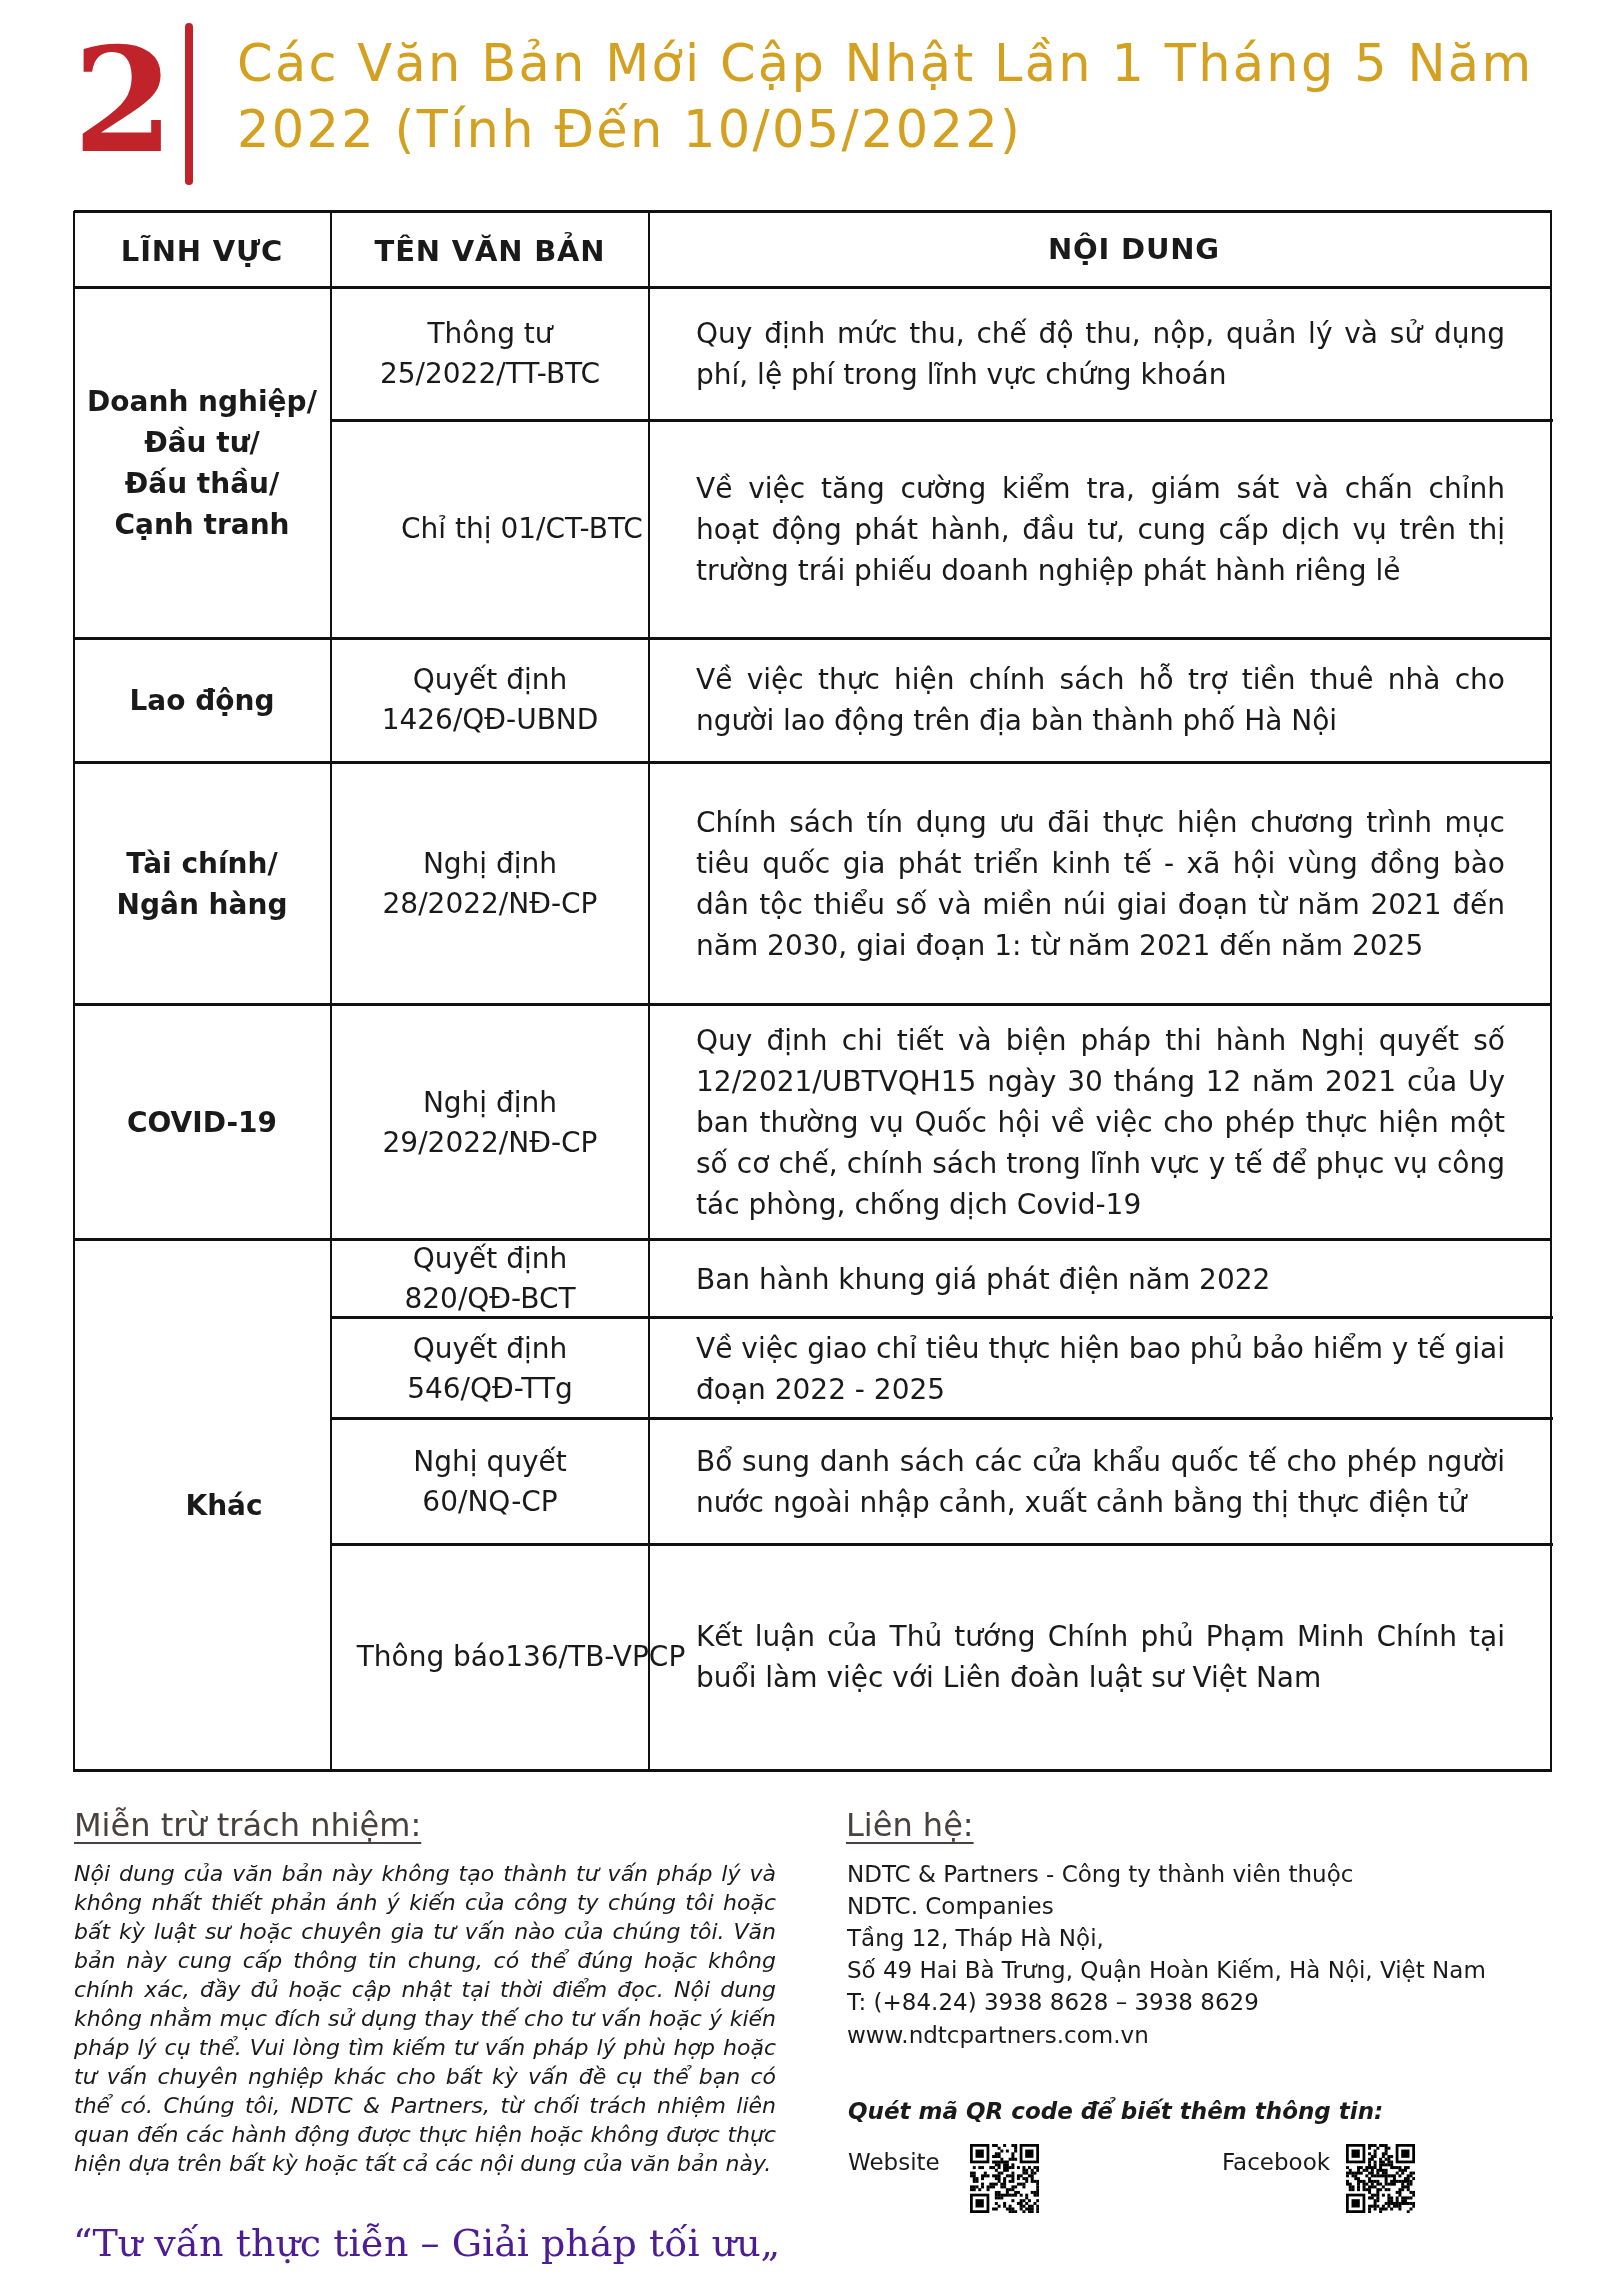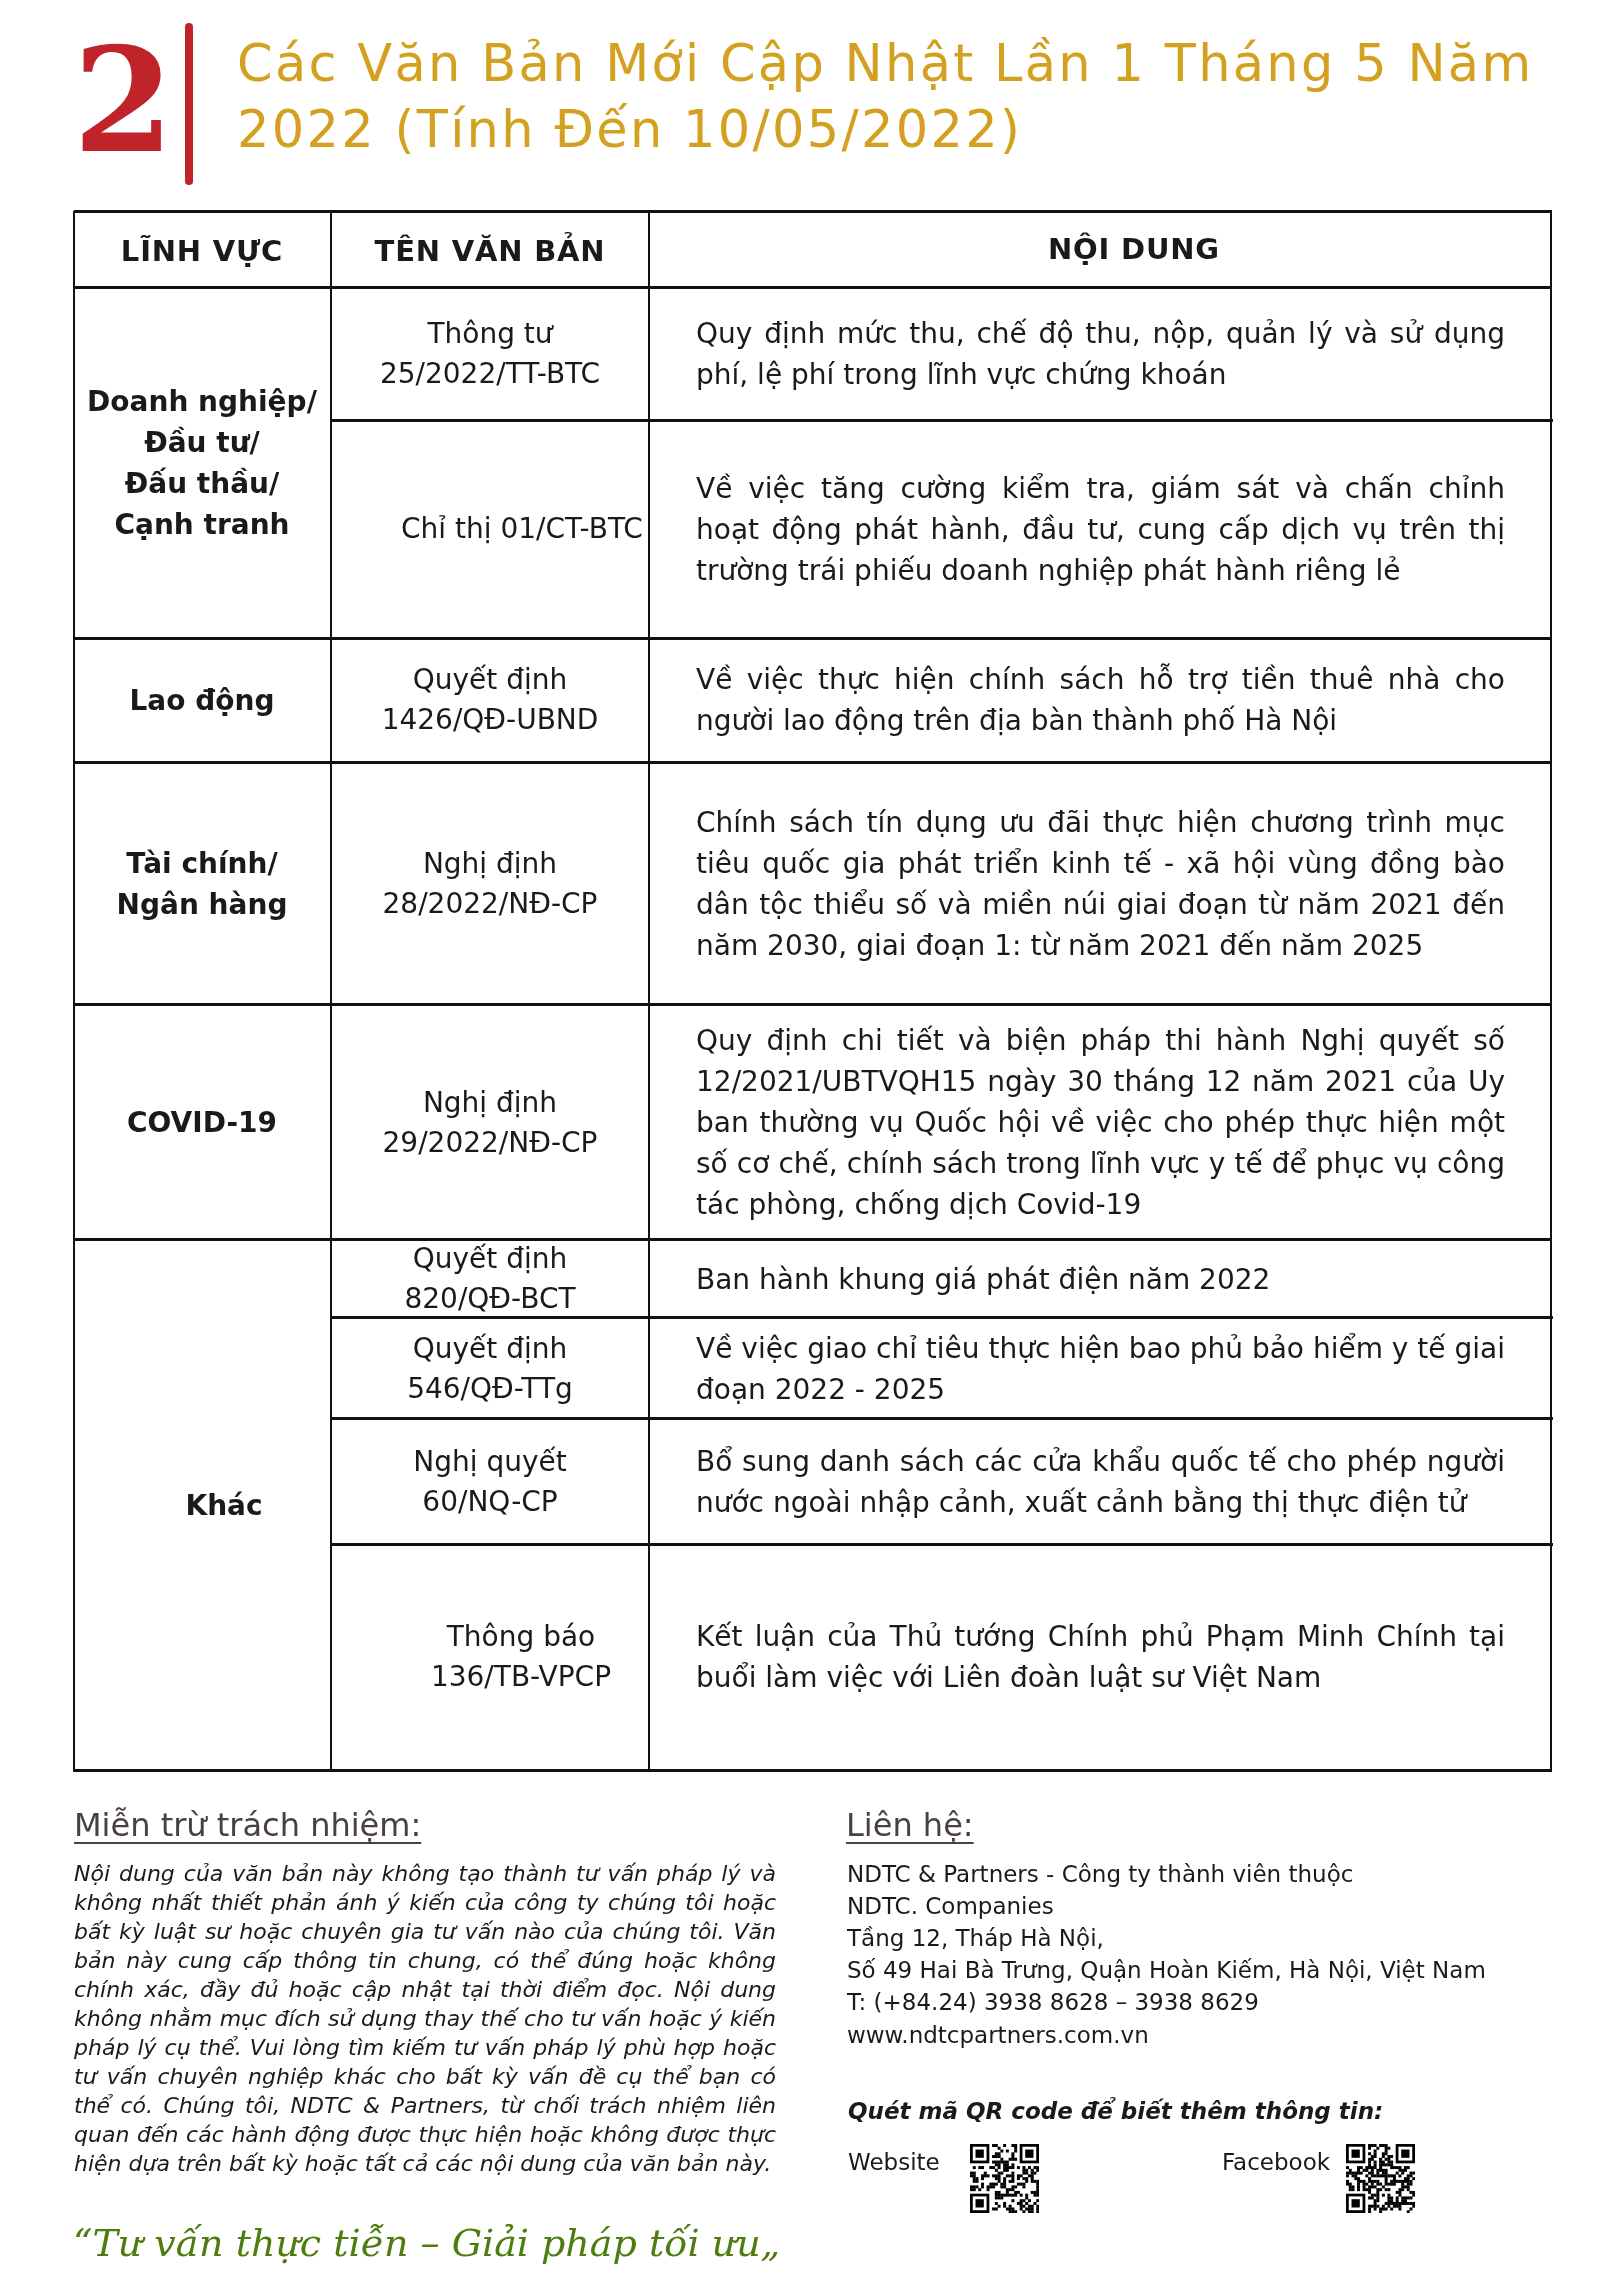--- a/index.html
+++ b/index.html
@@ -23,22 +23,22 @@
   .field { font-weight:bold; font-size:28px; line-height:41px; }
   .docname { font-size:28px; line-height:40px; }
   .content { font-size:28px; line-height:41px; text-align:justify; padding:0 46px 0 47px; }
   .content span { display:block; width:100%; }
 
   
   .fhead { font-size:32px; color:#4a4040; text-decoration:underline; text-decoration-thickness:2.3px;
            text-underline-offset:6.1px; }
   #disclaimer-body { left:74px; top:1859px; width:702px; font-style:italic; font-size:22px;
                      line-height:29px; text-align:justify; color:#1a1a1a; }
-  #quote { left:73px; top:2216px; width:750px; font-family:"DejaVu Serif", serif; font-style:italic;
-           font-size:38px; line-height:54px; color:#4d7c0f; }
+  #quote { left:73px; top:2216px; width:750px; font-family:"DejaVu Serif", serif; 
+           font-size:38px; line-height:54px; color:#4c1d95; }
   .contact-line { position:absolute; left:847px; font-size:23px; line-height:32px; color:#1a1a1a; white-space:nowrap; }
   #qr-prompt { left:848px; top:2098px; font-style:italic; font-weight:bold; font-size:23px; }
   .qr-label { position:absolute; font-size:23px; }
   .qr { position:absolute; width:69px; height:69px; background:#fff; }
   .qr svg { width:100%; height:100%; display:block; }
 </style>
 </head>
 <body>
 
 <div class="abs" id="sec-num">2</div>
@@ -119,21 +119,21 @@
       <div class="cell content" style="left: 649px; top: 1318px; width: 902px; height: 101px;">
         <span>Về việc giao chỉ tiêu thực hiện bao phủ bảo hiểm y tế giai đoạn 2022 - 2025</span>
       </div>
       <div class="cell center docname" style="left: 331px; top: 1419px; width: 318px; height: 125px; flex-direction: column;">
         <div>Nghị quyết</div>
         <div>60/NQ-CP</div>
       </div>
       <div class="cell content" style="left: 649px; top: 1419px; width: 902px; height: 125px;">
         <span>Bổ sung danh sách các cửa khẩu quốc tế cho phép người nước ngoài nhập cảnh, xuất cảnh bằng thị thực điện tử</span>
       </div>
-      <div class="cell center docname" style="left: 331px; top: 1544px; width: 380px; height: 226px; flex-direction: column;">
+      <div class="cell center docname" style="left: 331px; top: 1544px; width: 380px; height: 226px; flex-direction: row;">
         <div>Thông báo</div>
         <div>136/TB-VPCP</div>
       </div>
       <div class="cell content" style="left: 649px; top: 1544px; width: 902px; height: 226px;">
         <span>Kết luận của Thủ tướng Chính phủ Phạm Minh Chính tại buổi làm việc với Liên đoàn luật sư Việt Nam</span>
       </div>
     </div>
 
   <div id="grid">
       <div class="hline" style="left: 331px; top: 419px; width: 1222px;"></div>

